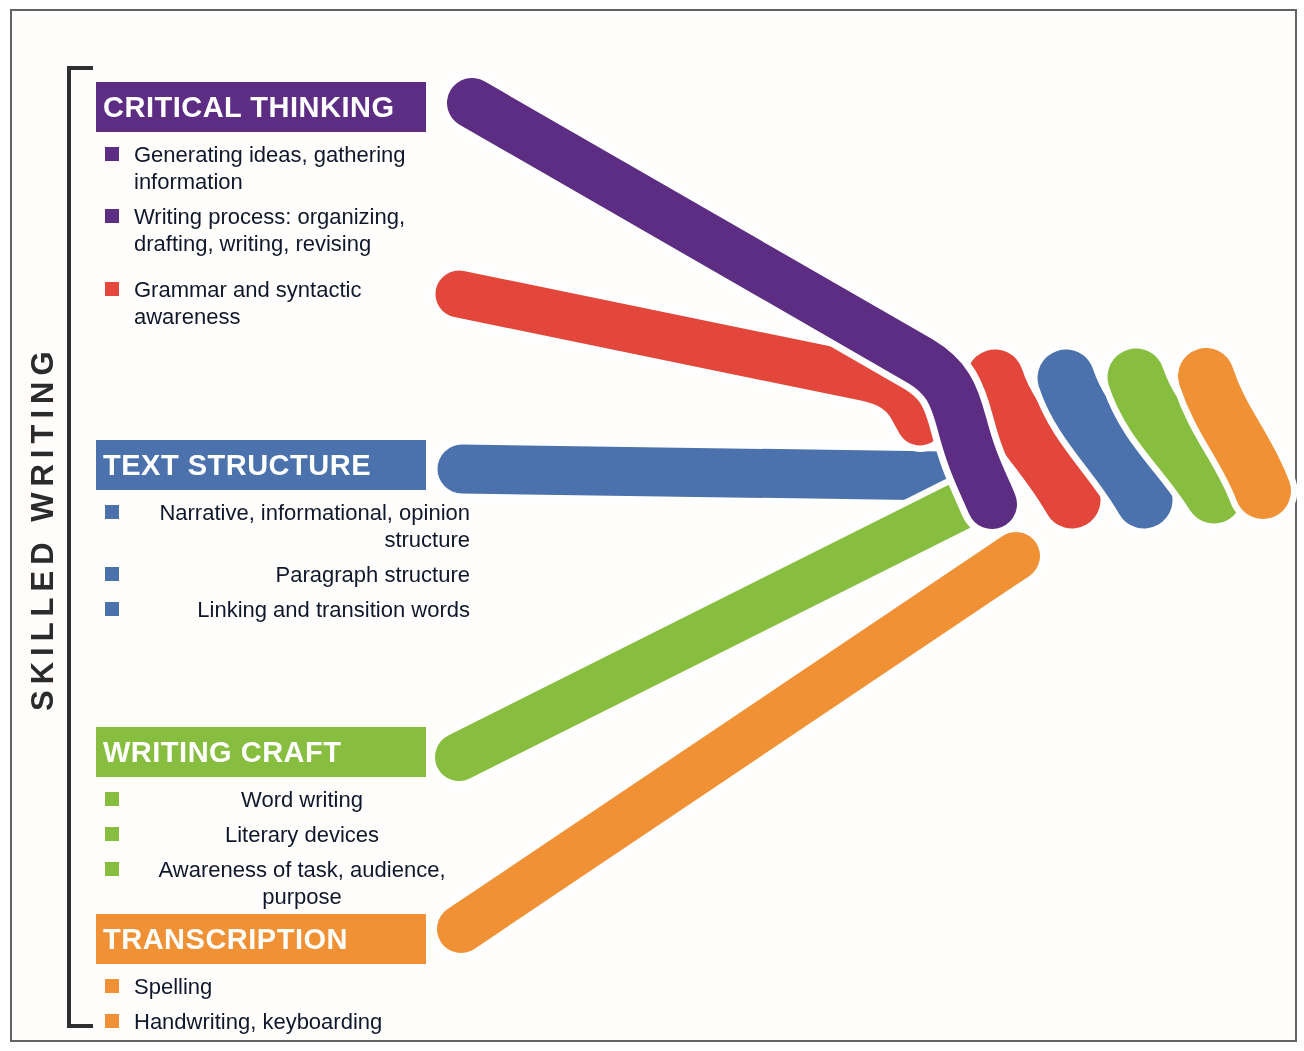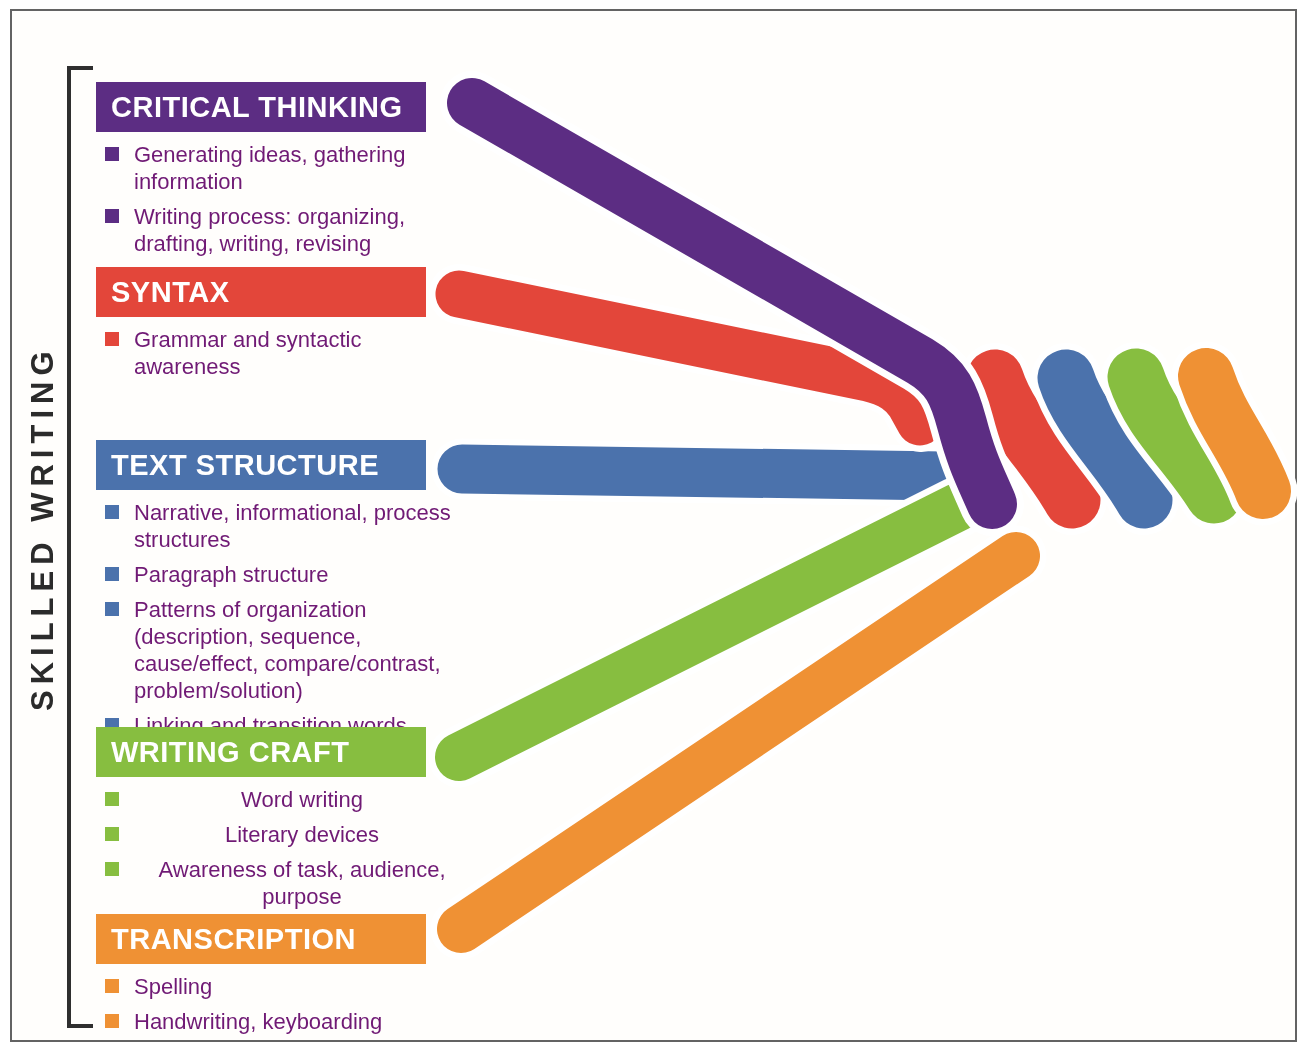--- a/index.html
+++ b/index.html
@@ -19,26 +19,26 @@
   }
   .vlabel{
     position:absolute;left:-128px;top:524px;width:340px;height:34px;
     transform:rotate(-90deg);transform-origin:50% 50%;
     font-size:31px;font-weight:bold;letter-spacing:6px;color:#2b2b2b;
     text-align:center;white-space:nowrap;
   }
   .section{position:absolute;left:96px;width:330px;}
   .sec-header{
     background:var(--c,#777);color:#ffffff;height:50px;display:flex;align-items:center;
-    padding-left:15px;font-size:29px;font-weight:bold;letter-spacing:0.5px;box-sizing:border-box;
+    padding-left:7px;font-size:29px;font-weight:bold;letter-spacing:0.5px;box-sizing:border-box;
   }
   .bullets{list-style:none;margin:9px 0 0 9px;padding:0;}
   .bullets li{
     position:relative;padding-left:29px;margin-bottom:8px;
-    font-size:22px;line-height:27px;color:#701a75;width:336px;
+    font-size:22px;line-height:27px;color:#0f172a;width:336px;
   }
   .bullets li::before{
     content:"";position:absolute;left:0;top:6px;width:14px;height:14px;background:var(--c,#777);
   }
 </style>
 </head>
 <body>
 
 <div class="frame"></div>
 
@@ -74,32 +74,30 @@
 
 <div class="section" style="top: 82px; --c: #5C2D83;">
   <div class="sec-header">CRITICAL THINKING</div>
   <ul class="bullets">
     <li>Generating ideas, gathering information</li>
     <li>Writing process: organizing, drafting, writing, revising</li>
   </ul>
 </div>
 
 <div class="section" style="top: 267px; --c: #E3463A;">
-  <div class="sec-header">SYNTAX</div>
   <ul class="bullets">
     <li>Grammar and syntactic awareness</li>
   </ul>
 </div>
 
-<div class="section" style="top: 440px; --c: #4B72AC;">
+<div class="section" style="top: 440px; text-align: right; --c: #4B72AC;">
   <div class="sec-header">TEXT STRUCTURE</div>
   <ul class="bullets">
-    <li>Narrative, informational, process structures</li>
+    <li>Narrative, informational, opinion structure</li>
     <li>Paragraph structure</li>
-    <li>Patterns of organization (description, sequence, cause/effect, compare/contrast, problem/solution)</li>
     <li>Linking and transition words</li>
   </ul>
 </div>
 
 <div class="section" style="top: 727px; text-align: center; --c: #87BE40;">
   <div class="sec-header">WRITING CRAFT</div>
   <ul class="bullets">
     <li>Word writing</li>
     <li>Literary devices</li>
     <li>Awareness of task, audience, purpose</li>

